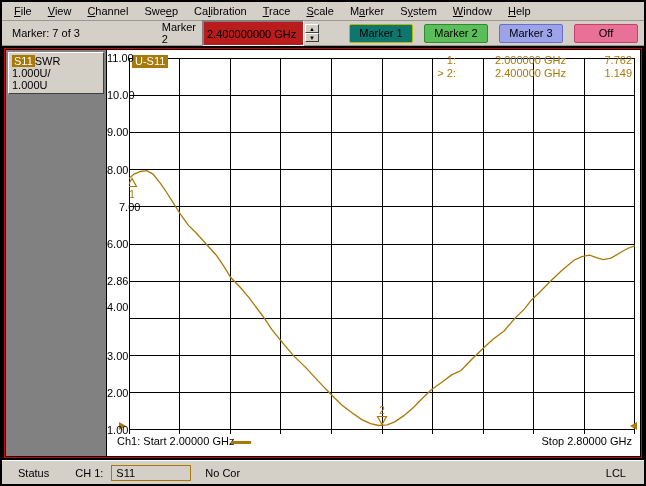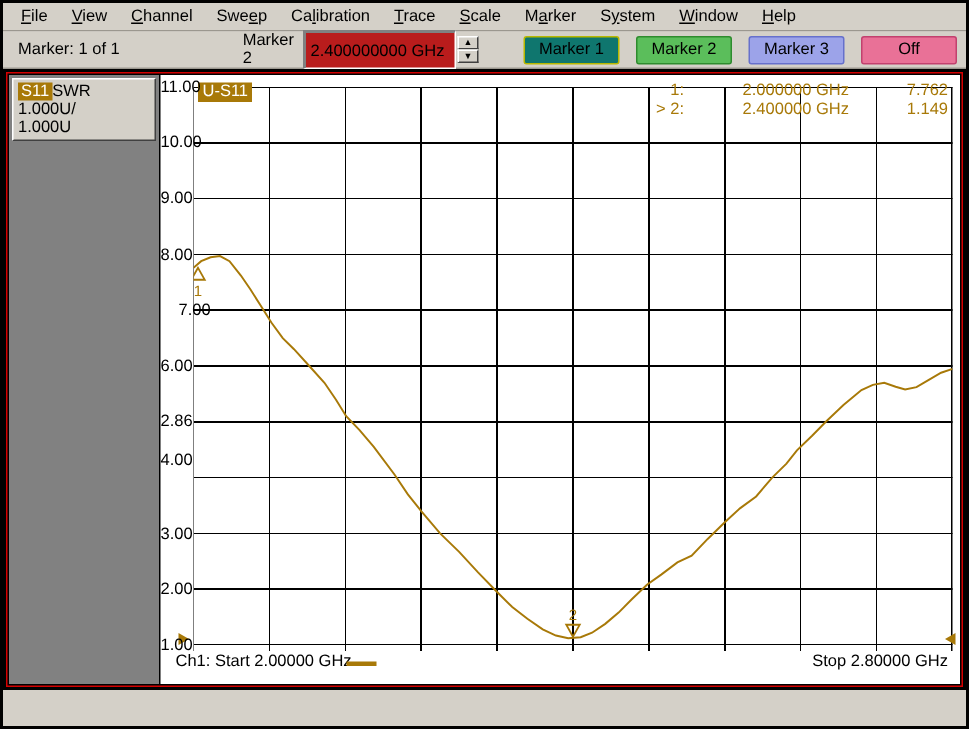--- a/index.html
+++ b/index.html
@@ -125,21 +125,21 @@
       <span class="menu-item">Ca<u>l</u>ibration</span>
       <span class="menu-item"><u>T</u>race</span>
       <span class="menu-item"><u>S</u>cale</span>
       <span class="menu-item">M<u>a</u>rker</span>
       <span class="menu-item">S<u>y</u>stem</span>
       <span class="menu-item"><u>W</u>indow</span>
       <span class="menu-item"><u>H</u>elp</span>
     </div>
 
   <div class="toolbar">
-    <span class="tb-status">Marker: 1 of 1</span>
+    <span class="tb-status">Marker: 7 of 3</span>
     <span class="tb-label">Marker 2</span>
     <input class="tb-input" readonly="" value="2.400000000 GHz" style="">
     <span class="spinner">
       <button class="spin-btn">▲</button>
       <button class="spin-btn">▼</button>
     </span>
     <span class="tb-buttons" id="tb-buttons">
         <button class="marker-btn" style="background: #0f766e; border: 1px solid rgb(184, 184, 0);">Marker 1</button>
         <button class="marker-btn" style="background: rgb(91, 190, 91); border: 1px solid rgb(46, 139, 46);">Marker 2</button>
         <button class="marker-btn" style="background: rgb(156, 163, 233); border: 1px solid rgb(102, 112, 204);">Marker 3</button>
@@ -223,14 +223,21 @@
           <div class="ylabel" style="top: 225.2px;">2.86</div>
           <div class="ylabel" style="top: 251px;">4.00</div>
           <div class="ylabel" style="top: 299.6px;">3.00</div>
           <div class="ylabel" style="top: 336.8px;">2.00</div>
           <div class="ylabel" style="top: 374px;">1.00</div>
         </div>
 
     </div>
   </div>
 
+  <div class="statusbar">
+    <span class="sb-status">Status</span>
+    <span class="sb-ch">CH 1:</span>
+    <span class="sb-tracebox">S11</span>
+    <span class="sb-nocor">No Cor</span>
+    <span class="sb-lcl">LCL</span>
+  </div>
 
 </div>
 
 </body></html>

